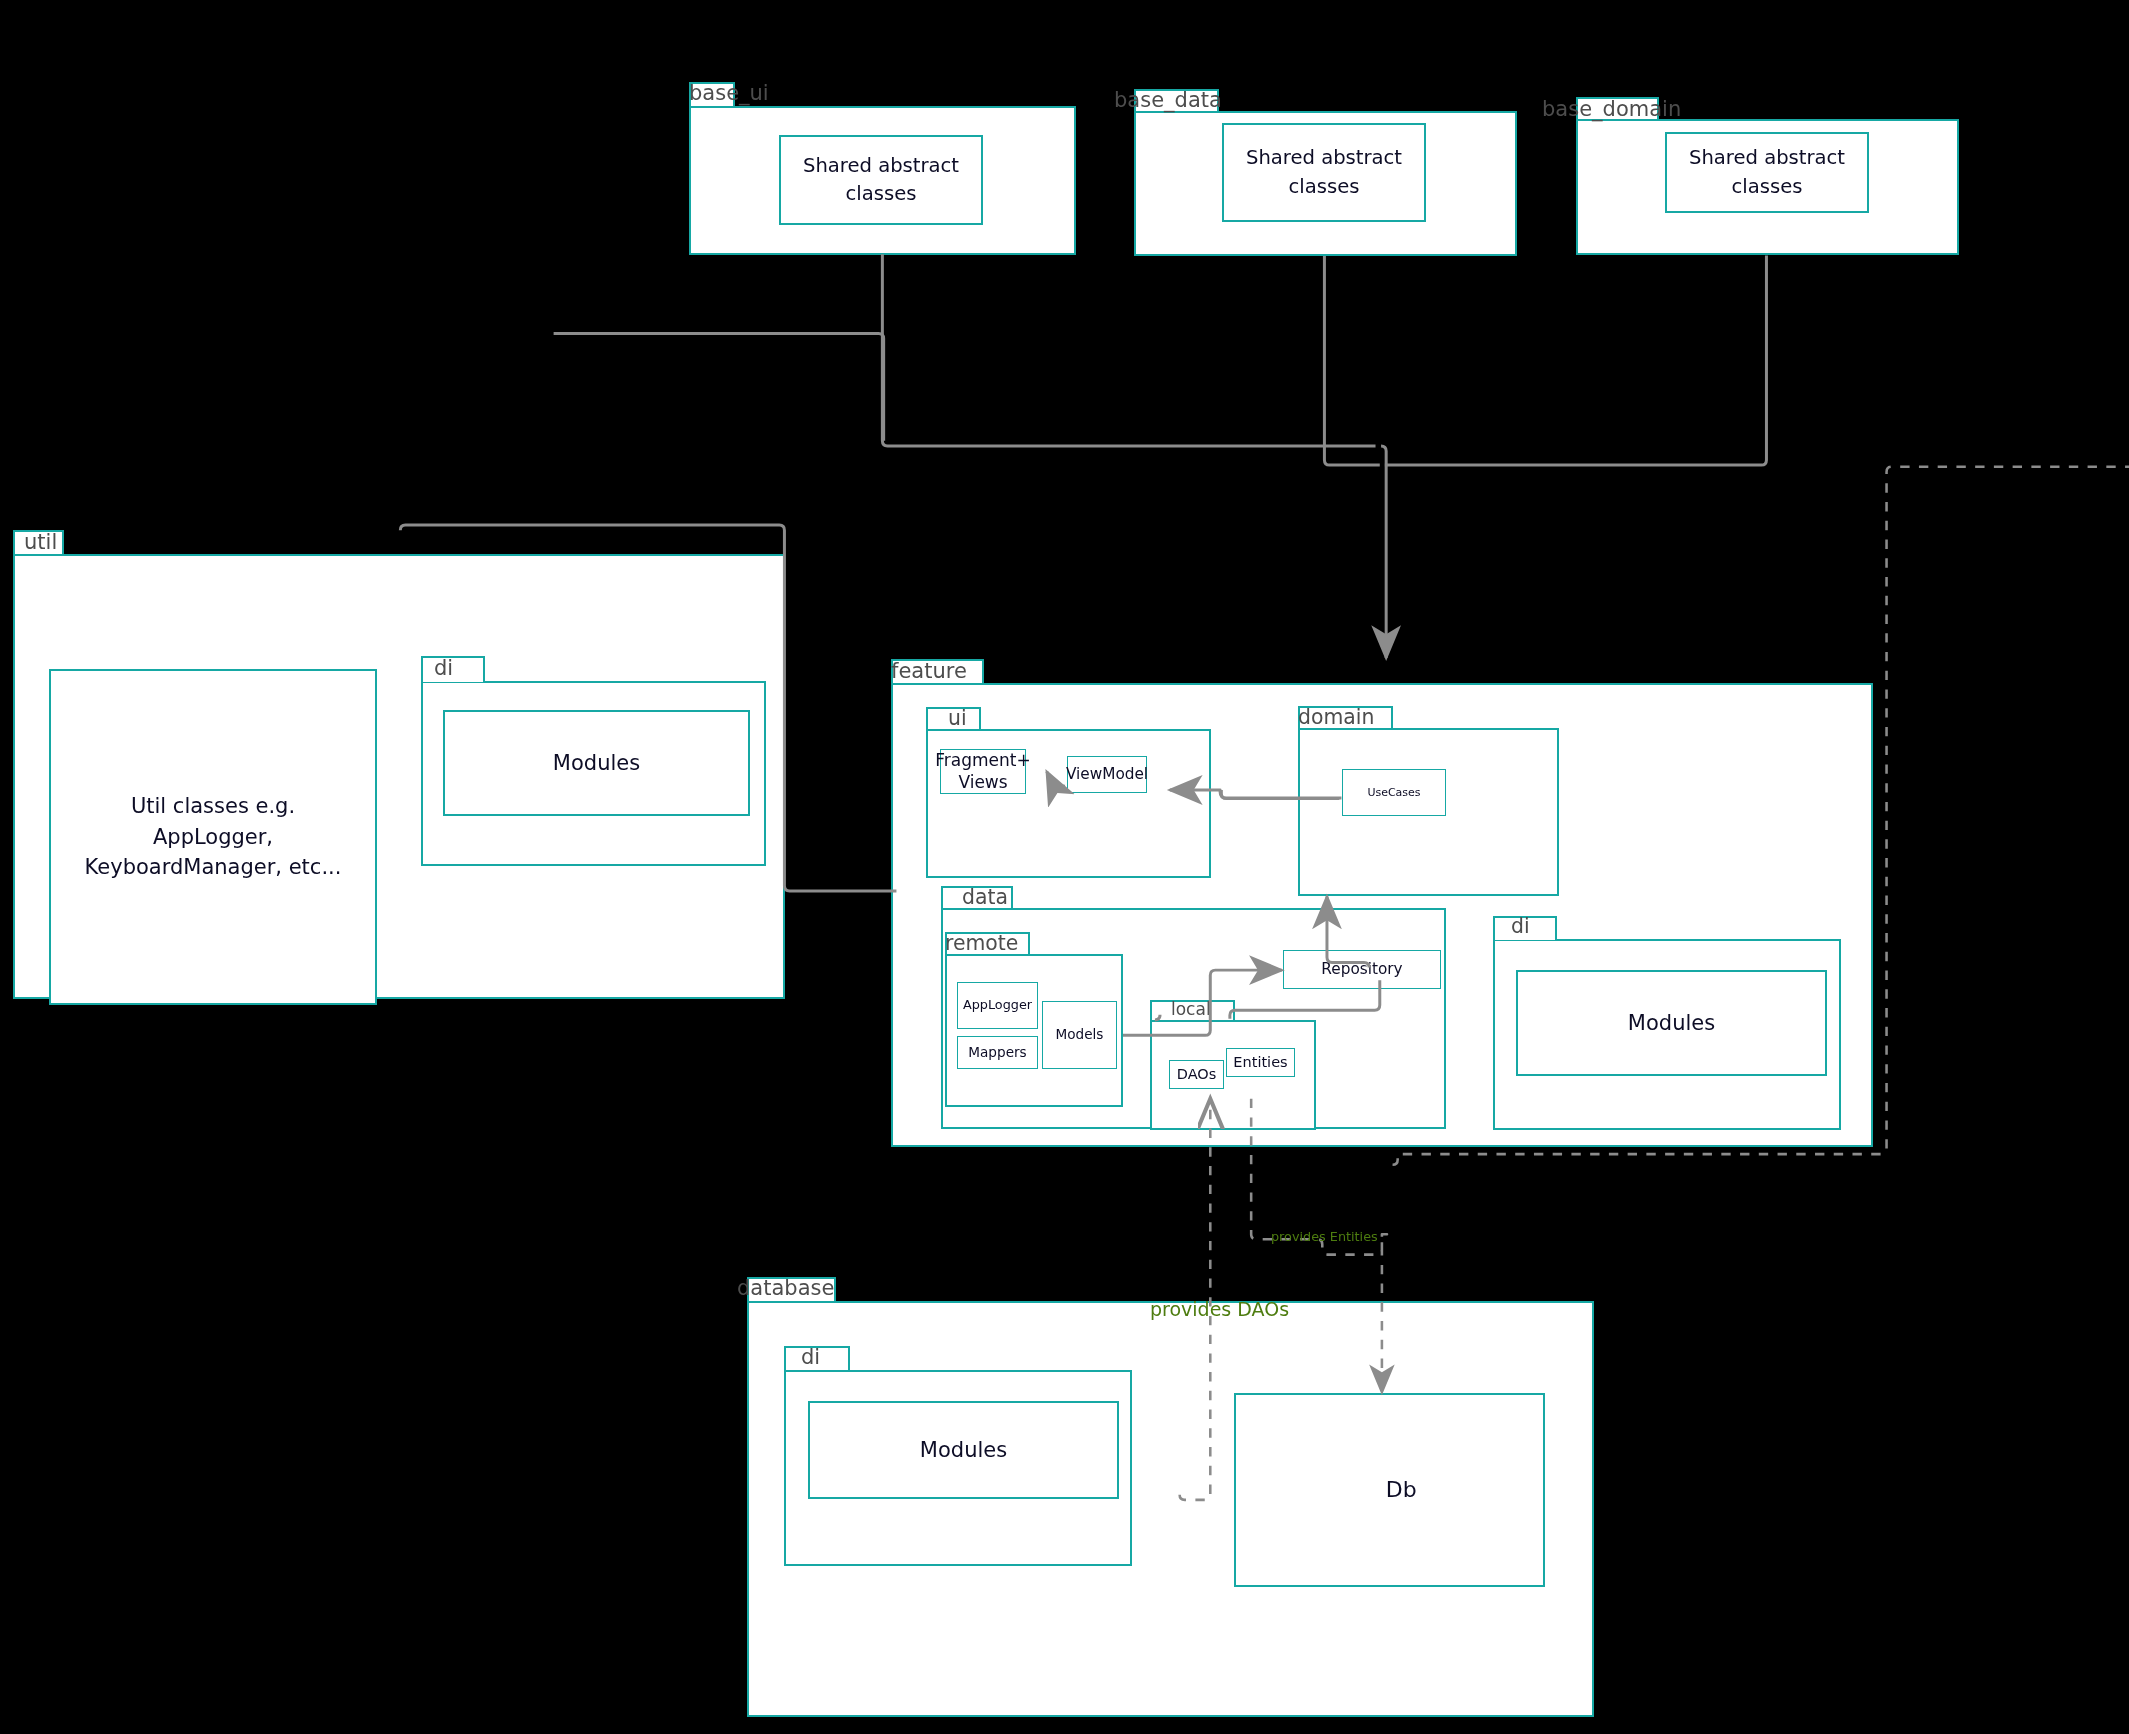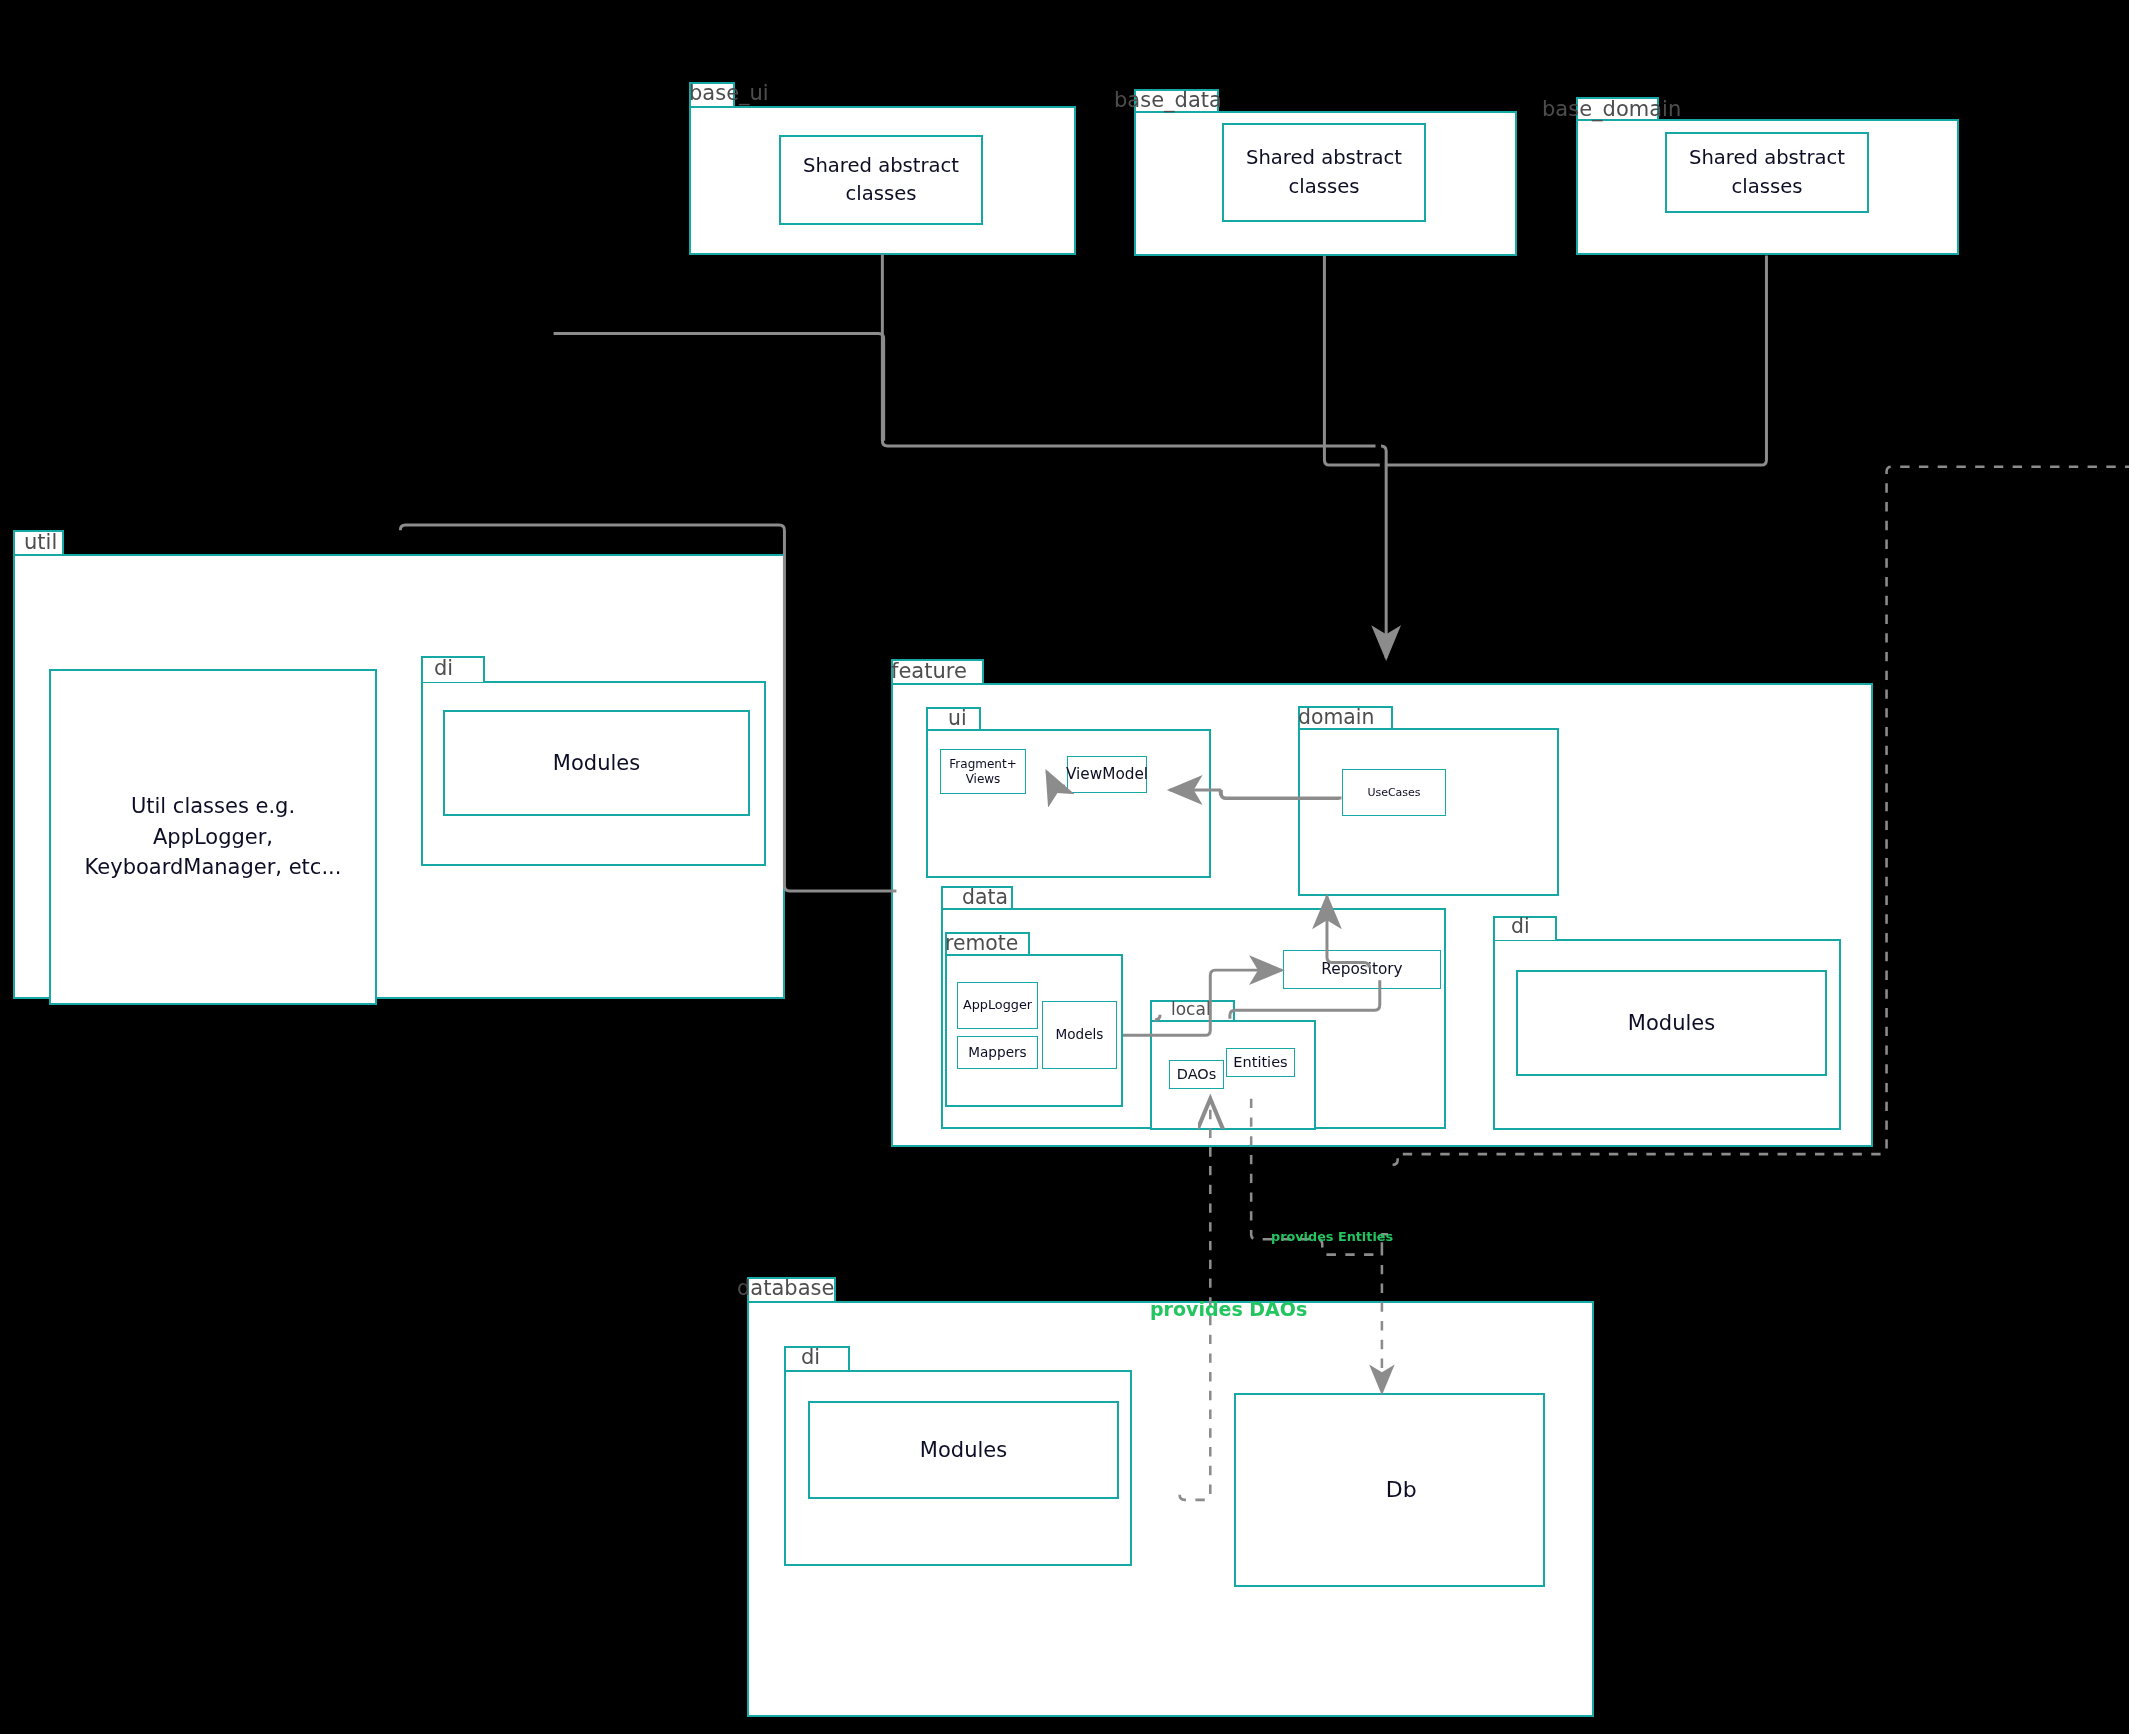--- a/index.html
+++ b/index.html
@@ -49,26 +49,25 @@
     text-align:center;
     line-height:1.45;
     z-index:5;
     padding:1.7px;
   }
   .box.thin{border-width:1.7px;}
   
   .edges{position:absolute;left:0;top:0;width:3228px;height:1735px;z-index:8;pointer-events:none;}
   .edge-label{
     position:absolute;
-    color:#22c55e;
+    color:#4d7c0f;
     white-space:nowrap;
     z-index:9;
     background:transparent;
     line-height:1;
-    font-weight:bold;
   }
 </style>
 </head>
 <body>
 
 <div id="canvas">
 
   <svg class="edges" viewBox="0 0 7580 4074" xmlns="http://www.w3.org/2000/svg">
     <defs>
       <marker id="arrowSolid" markerWidth="14" markerHeight="14" refX="11" refY="5" orient="auto" markerUnits="strokeWidth">
@@ -172,21 +171,21 @@
   </div>
 
   <div class="pkg">
     <div class="pkg-tab" style="left:891px;top:659px;width:93px;height:24px;"></div>
     <div class="pkg-tab-label" style="left:891px;top:661px;font-size:21px;">feature</div>
     <div class="pkg-body" style="left:891px;top:683px;width:982px;height:464px;"></div>
 
     <div class="pkg-tab" style="left:926px;top:707px;width:55px;height:22px;"></div>
     <div class="pkg-tab-label" style="left:948px;top:708px;font-size:20.4px;">ui</div>
     <div class="pkg-body" style="left:926px;top:729px;width:285px;height:149px;"></div>
-    <div class="box thin" style="left:940px;top:749px;width:86px;height:45px;font-size:12px;line-height:1.25;">Fragment+ Views</div>
+    <div class="box thin" style="left:940px;top:749px;width:86px;height:45px;font-size:17px;line-height:1.25;">Fragment+ Views</div>
     <div class="box thin" style="left:1067px;top:756px;width:80px;height:37px;font-size:15.3px;">ViewModel</div>
 
     <div class="pkg-tab" style="left:1298px;top:706px;width:95px;height:22px;"></div>
     <div class="pkg-tab-label" style="left:1298px;top:707px;font-size:20.4px;">domain</div>
     <div class="pkg-body" style="left:1298px;top:728px;width:261px;height:168px;"></div>
     <div class="box thin" style="left:1342px;top:769px;width:104px;height:47px;font-size:11px;">UseCases</div>
 
     <div class="pkg-tab" style="left:941px;top:886px;width:72px;height:22px;"></div>
     <div class="pkg-tab-label" style="left:962px;top:887px;font-size:20.4px;">data</div>
     <div class="pkg-body" style="left:941px;top:908px;width:505px;height:221px;"></div>

